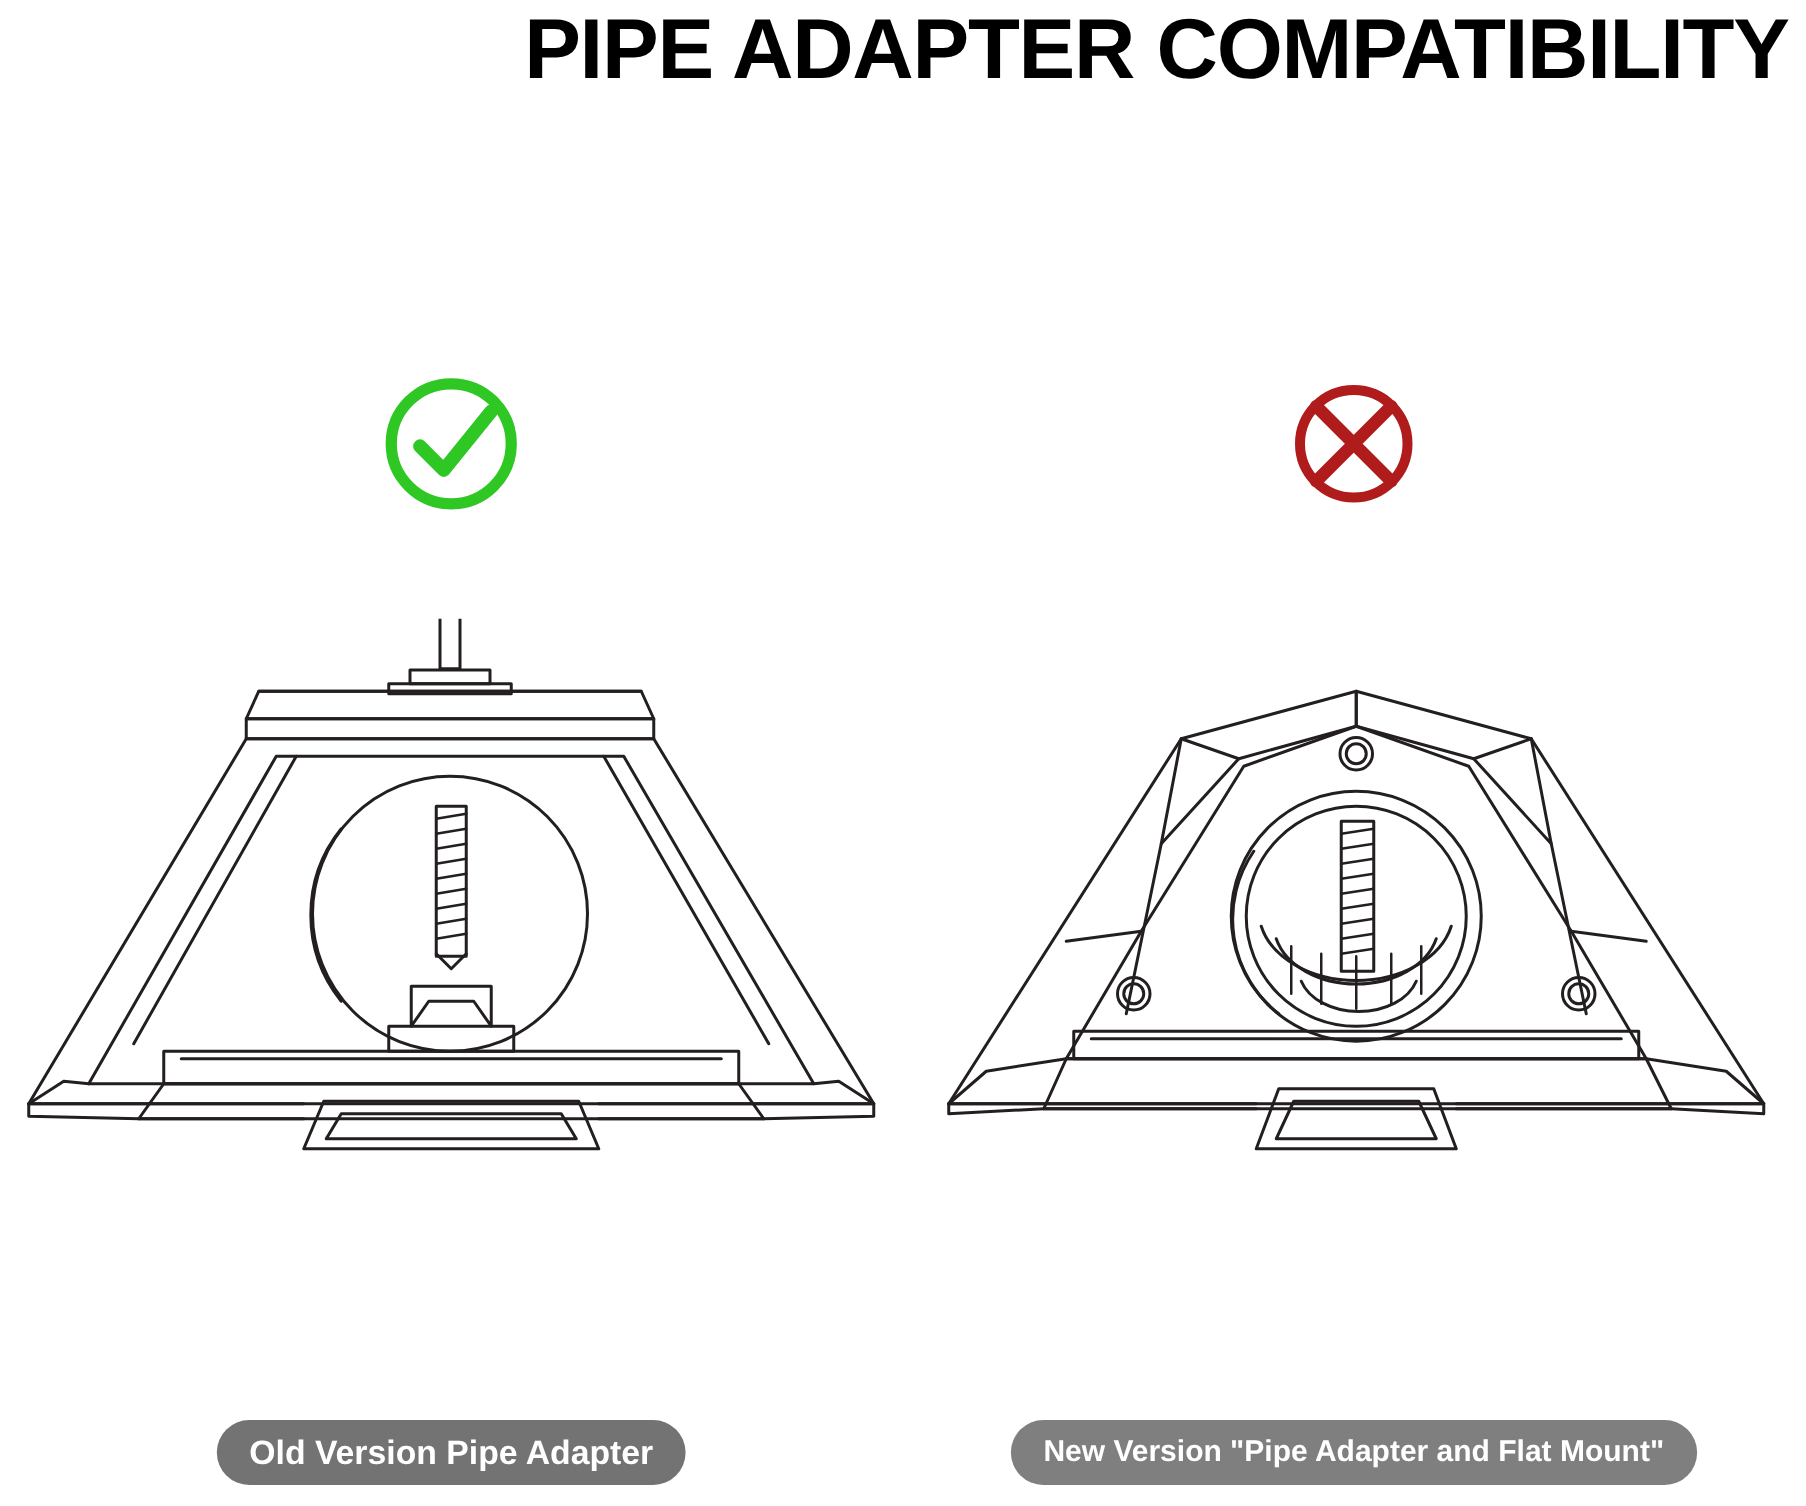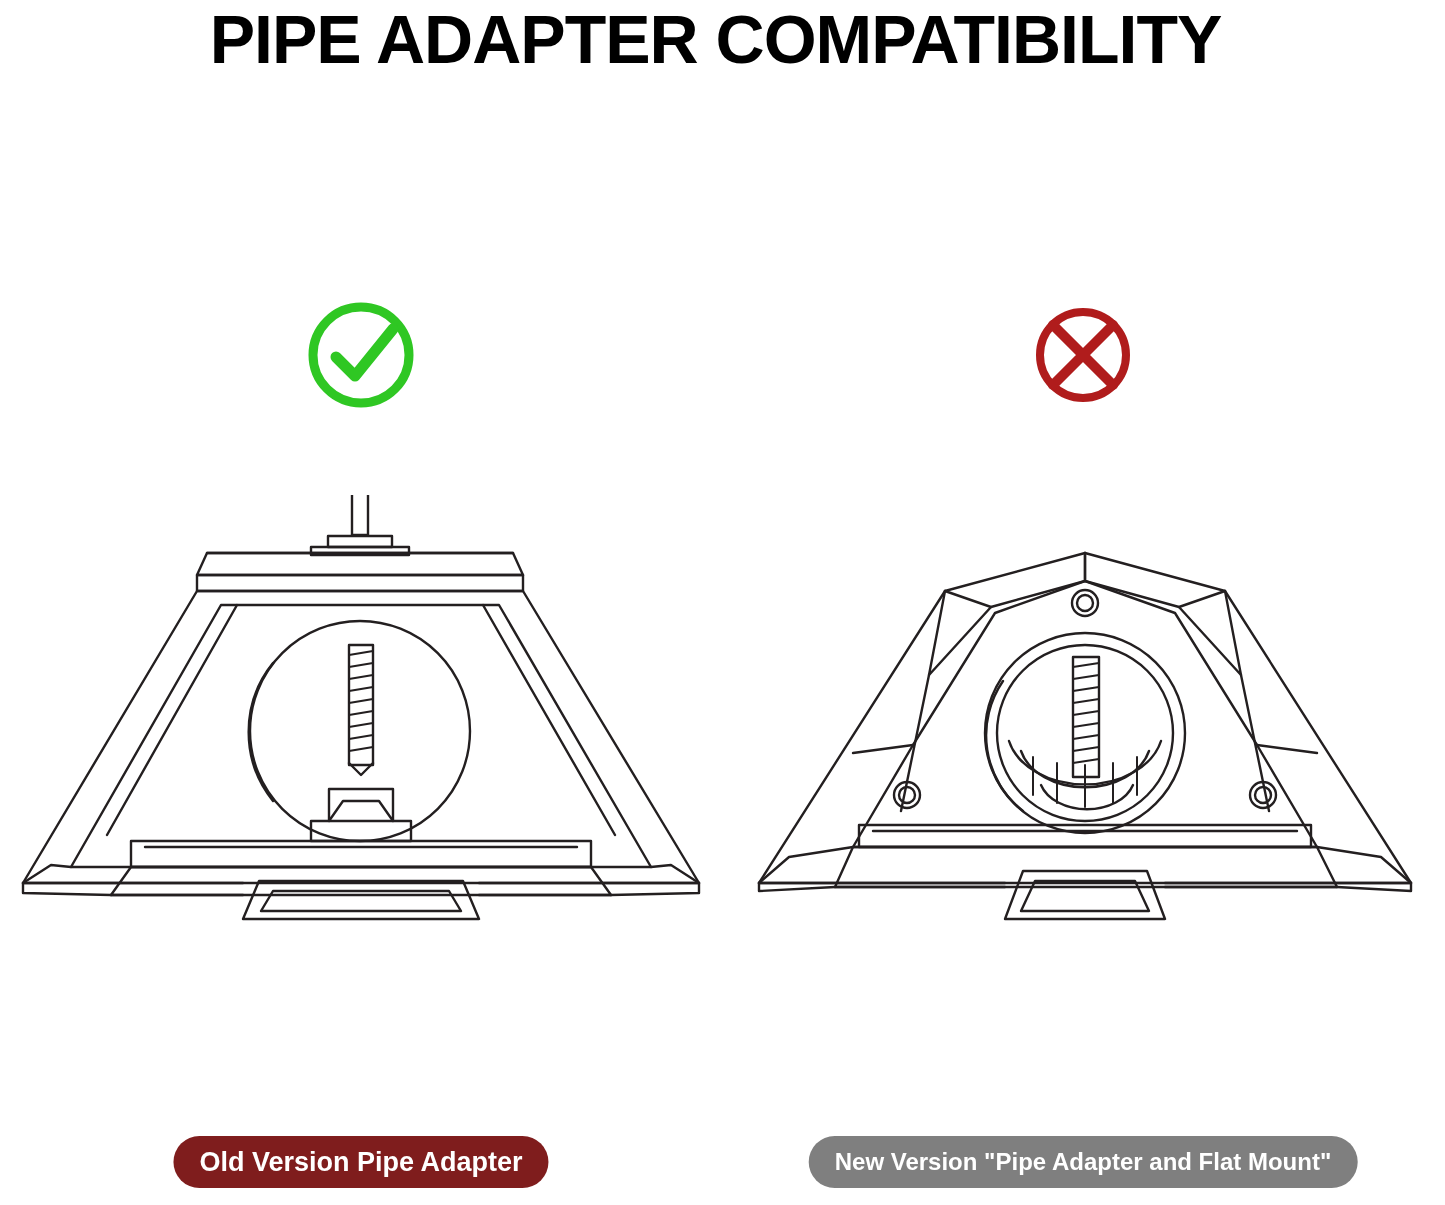--- a/index.html
+++ b/index.html
@@ -13,21 +13,21 @@
     font-family: "Liberation Sans", sans-serif;
     position: relative;
     overflow: hidden;
   }
 
   .page-title {
     position: absolute;
     left: 0;
     top: 0;
     width: 1431px;
-    text-align: center;
+    text-align: right;
     font-size: 68px;
     font-weight: bold;
     letter-spacing: -1px;
     color: #000000;
     line-height: 78px;
     white-space: nowrap;
   }
 
   .columns {
     position: absolute;
@@ -72,21 +72,21 @@
     border-radius: 26px;
     height: 52px;
     line-height: 52px;
     text-align: center;
     color: #ffffff;
     font-weight: bold;
     font-size: 27px;
     white-space: nowrap;
     padding: 0 26px;
   }
-  .badge-old { background: #7f1d1d; }
+  .badge-old { background: #737373; }
   .badge-new { background: #7f7f7f; font-size: 24px; }
 </style>
 </head>
 <body>
 
 <div class="page-title">PIPE ADAPTER COMPATIBILITY</div>
 
 <div class="columns">
 
   <div class="col col-left">

